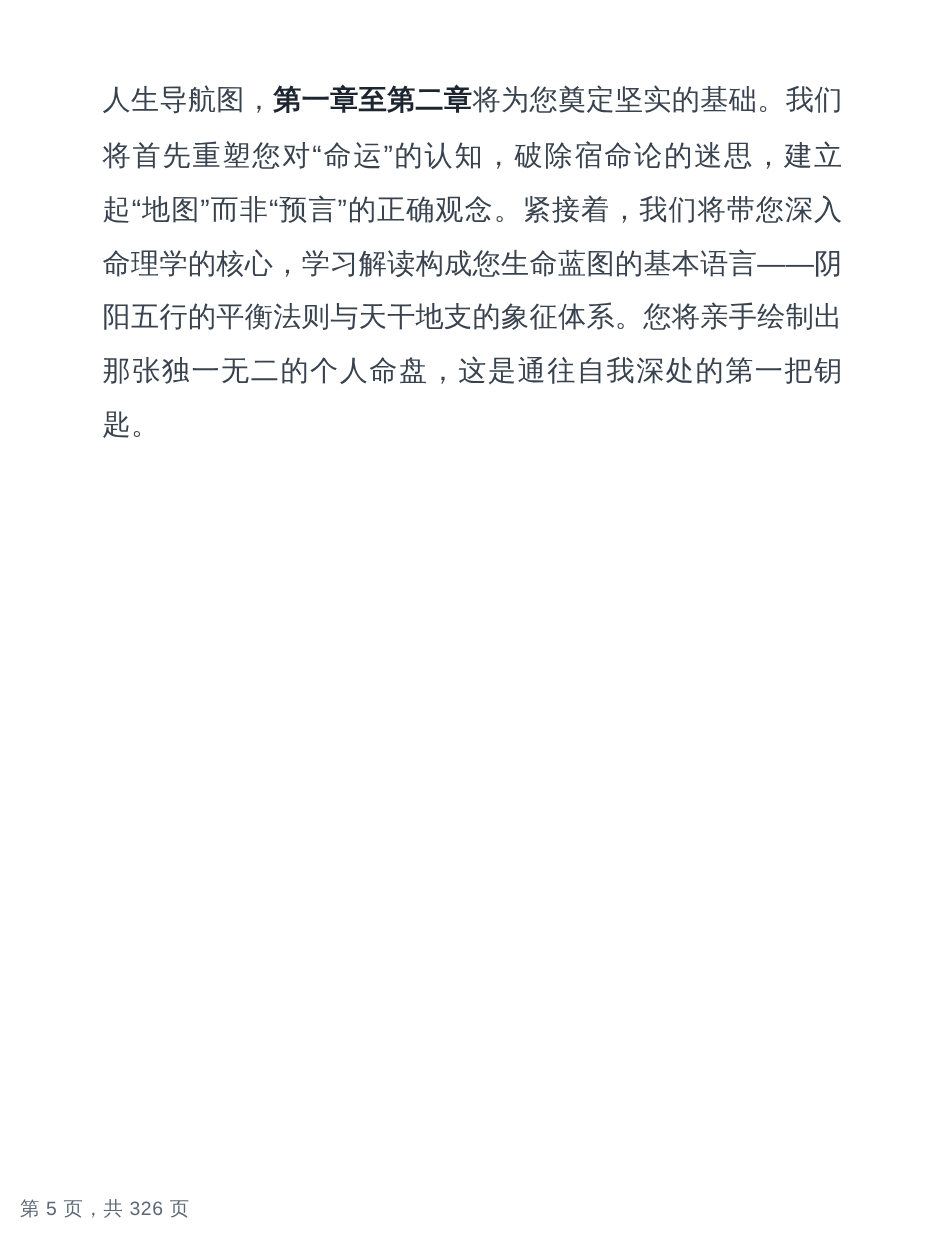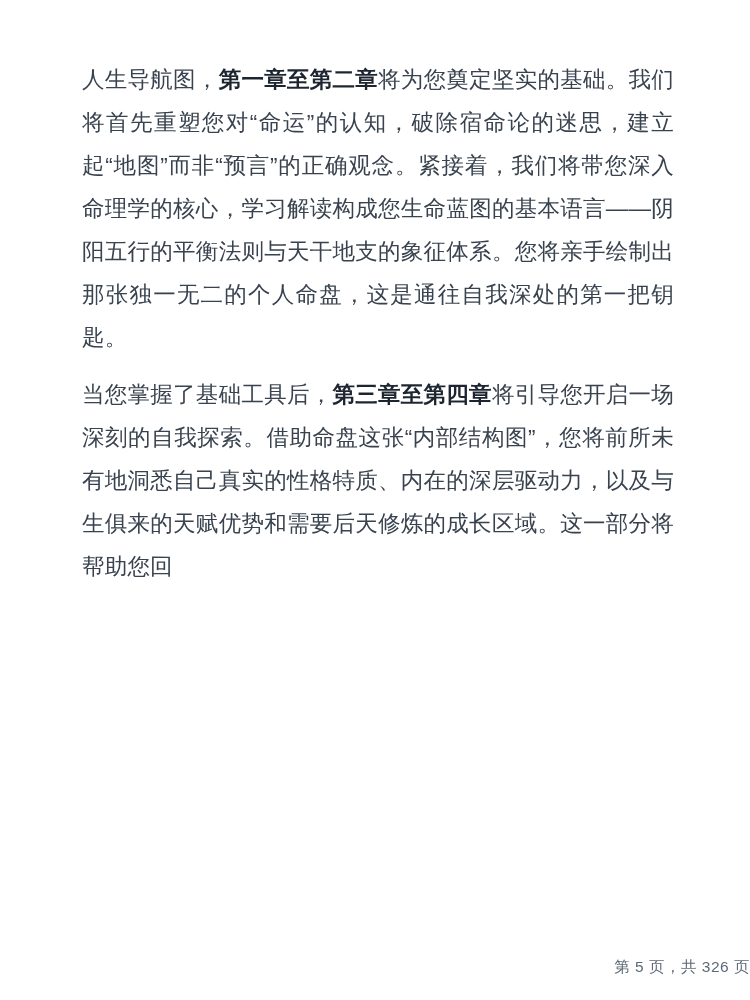--- a/index.html
+++ b/index.html
@@ -32,27 +32,28 @@
   p {
     margin: 0 0 8px 0;
     text-indent: 0;
   }
   .para-gap {
     margin-top: 14px;
   }
   strong.bold {
     font-weight: bold;
     color: #1d2530;
+    font-family: Liberation Mono, monospace;
   }
   .footer {
     position: absolute;
-    left: 0;
+    left: 16px;
     right: 0;
     bottom: 22px;
-    text-align: right;
+    text-align: left;
     font-size: 15px;
     color: #5b6personally;
   }
   .footer-inner {
     font-size: 15.5px;
     color: #5d6977;
     letter-spacing: 0.5px;
   }
 </style>
 </head>
@@ -60,22 +61,19 @@
 
 <div class="page">
   <div class="content">
 
 
 
     <p class="para-gap">
       <span>人生导航图，</span><strong class="bold">第一章至第二章</strong><span>将为您奠定坚实的基础。我们将首先重塑您对“命运”的认知，破除宿命论的迷思，建立起“地图”而非“预言”的正确观念。紧接着，我们将带您深入命理学的核心，学习解读构成您生命蓝图的基本语言——阴阳五行的平衡法则与天干地支的象征体系。您将亲手绘制出那张独一无二的个人命盘，这是通往自我深处的第一把钥匙。</span>
     </p>
 
-    <p class="para-gap">
-      <span>当您掌握了基础工具后，</span><strong class="bold">第三章至第四章</strong><span>将引导您开启一场深刻的自我探索。借助命盘这张“内部结构图”，您将前所未有地洞悉自己真实的性格特质、内在的深层驱动力，以及与生俱来的天赋优势和需要后天修炼的成长区域。这一部分将帮助您回</span>
-    </p>
 
   </div>
 
   <div class="footer">
     <span class="footer-inner">第 5 页，共 326 页</span>
   </div>
 </div>
 
 </body></html>

